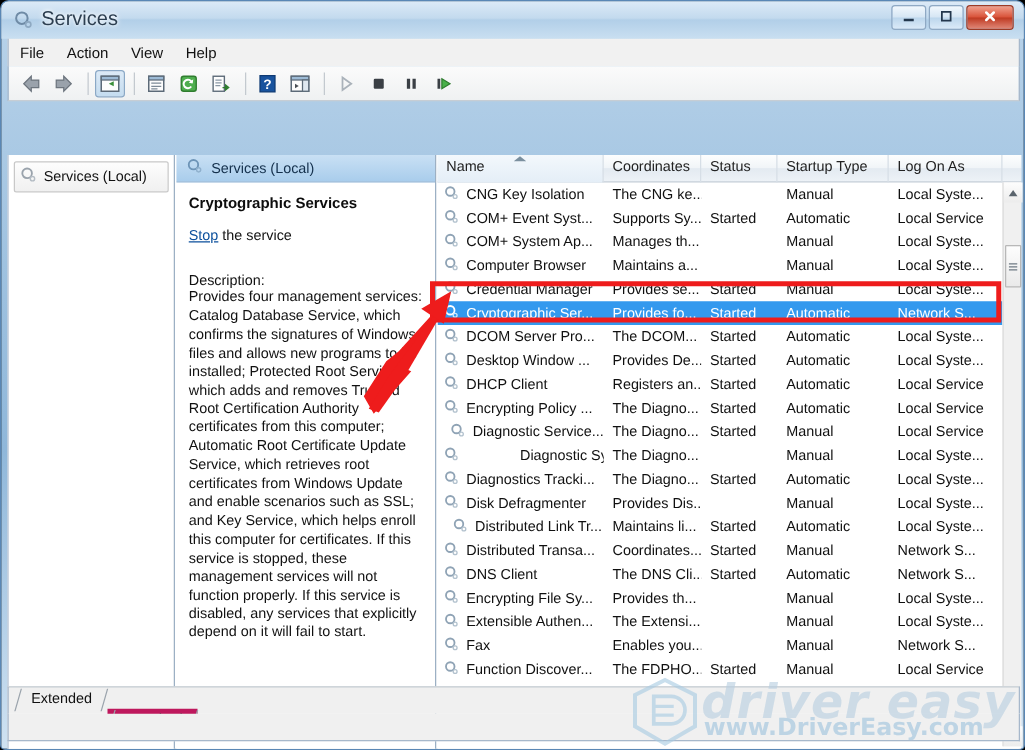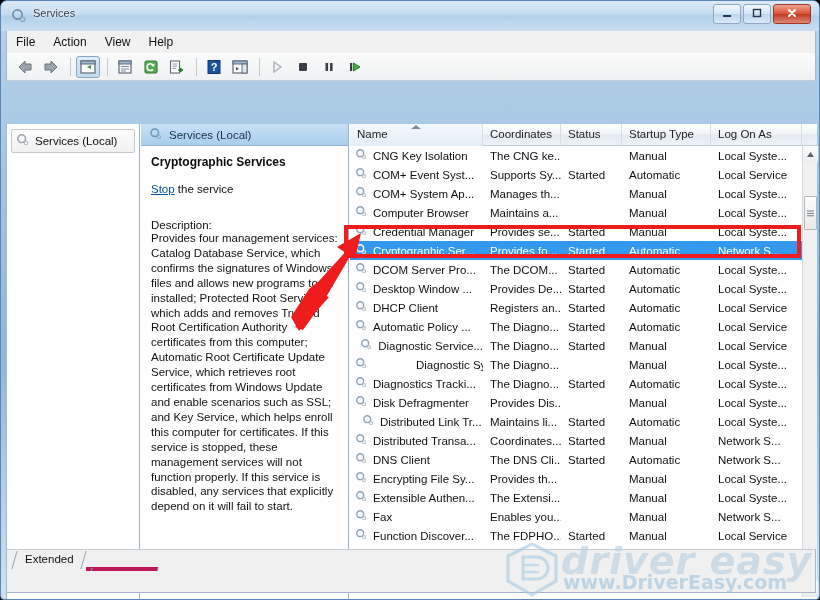--- a/index.html
+++ b/index.html
@@ -24,21 +24,21 @@
   #titlebar {
     position: absolute; left: 0; top: 0; width: 820px; height: 30px;
     background: linear-gradient(to bottom, #dceaf7 0%, #c3daee 45%, #b2cfe8 50%, #c9dff1 100%);
     border-radius: 6px 6px 0 0;
   }
   #title-icon {
     position: absolute; left: 10px; top: 7px; width: 16px; height: 16px;
   }
   #title-text {
     position: absolute; left: 32px; top: 6px;
-    font-size: 11px; color: #2c3e50;
+    font-size: 16px; color: #2c3e50;
     text-shadow: 0 0 3px #ffffff, 0 0 5px #ffffff;
   }
   .wbtn {
     position: absolute; top: 3px; height: 20px;
     border: 1px solid #8fa9c4; border-radius: 3px;
     background: linear-gradient(to bottom, #f2f8fd 0%, #d6e6f4 48%, #bcd6ec 52%, #dbeaf8 100%);
     color: #23374d; font-size: 11px; line-height: 18px; text-align: center;
     cursor: default;
   }
   #btn-min { left: 712px; width: 28px; }
@@ -546,21 +546,21 @@
             <div class="cell" style="width: 61px;"><span>Started</span></div>
             <div class="cell" style="width: 89px;"><span>Automatic</span></div>
             <div class="cell" style="width: 91px;"><span>Local Service</span></div>
           </div>
           <div class="row">
             <div class="cell c-name" style="width: 133px;">
               <span><svg width="13" height="13" viewBox="0 0 16 16">
                   <circle cx="6.4" cy="6.4" r="4.2" fill="none" stroke="#8fa3b5" stroke-width="1.8"></circle>
                   <circle cx="11.2" cy="11.3" r="1.9" fill="none" stroke="#b3c2ce" stroke-width="1.3"></circle>
                 </svg></span>
-              <span>Automatic Policy ...</span>
+              <span>Encrypting Policy ...</span>
             </div>
             <div class="cell" style="width: 78px;"><span>The Diagno...</span></div>
             <div class="cell" style="width: 61px;"><span>Started</span></div>
             <div class="cell" style="width: 89px;"><span>Automatic</span></div>
             <div class="cell" style="width: 91px;"><span>Local Service</span></div>
           </div>
           <div class="row">
             <div class="cell c-name" style="width: 133px; justify-content: flex-end;">
               <span><svg width="13" height="13" viewBox="0 0 16 16">
                   <circle cx="6.4" cy="6.4" r="4.2" fill="none" stroke="#8fa3b5" stroke-width="1.8"></circle>

